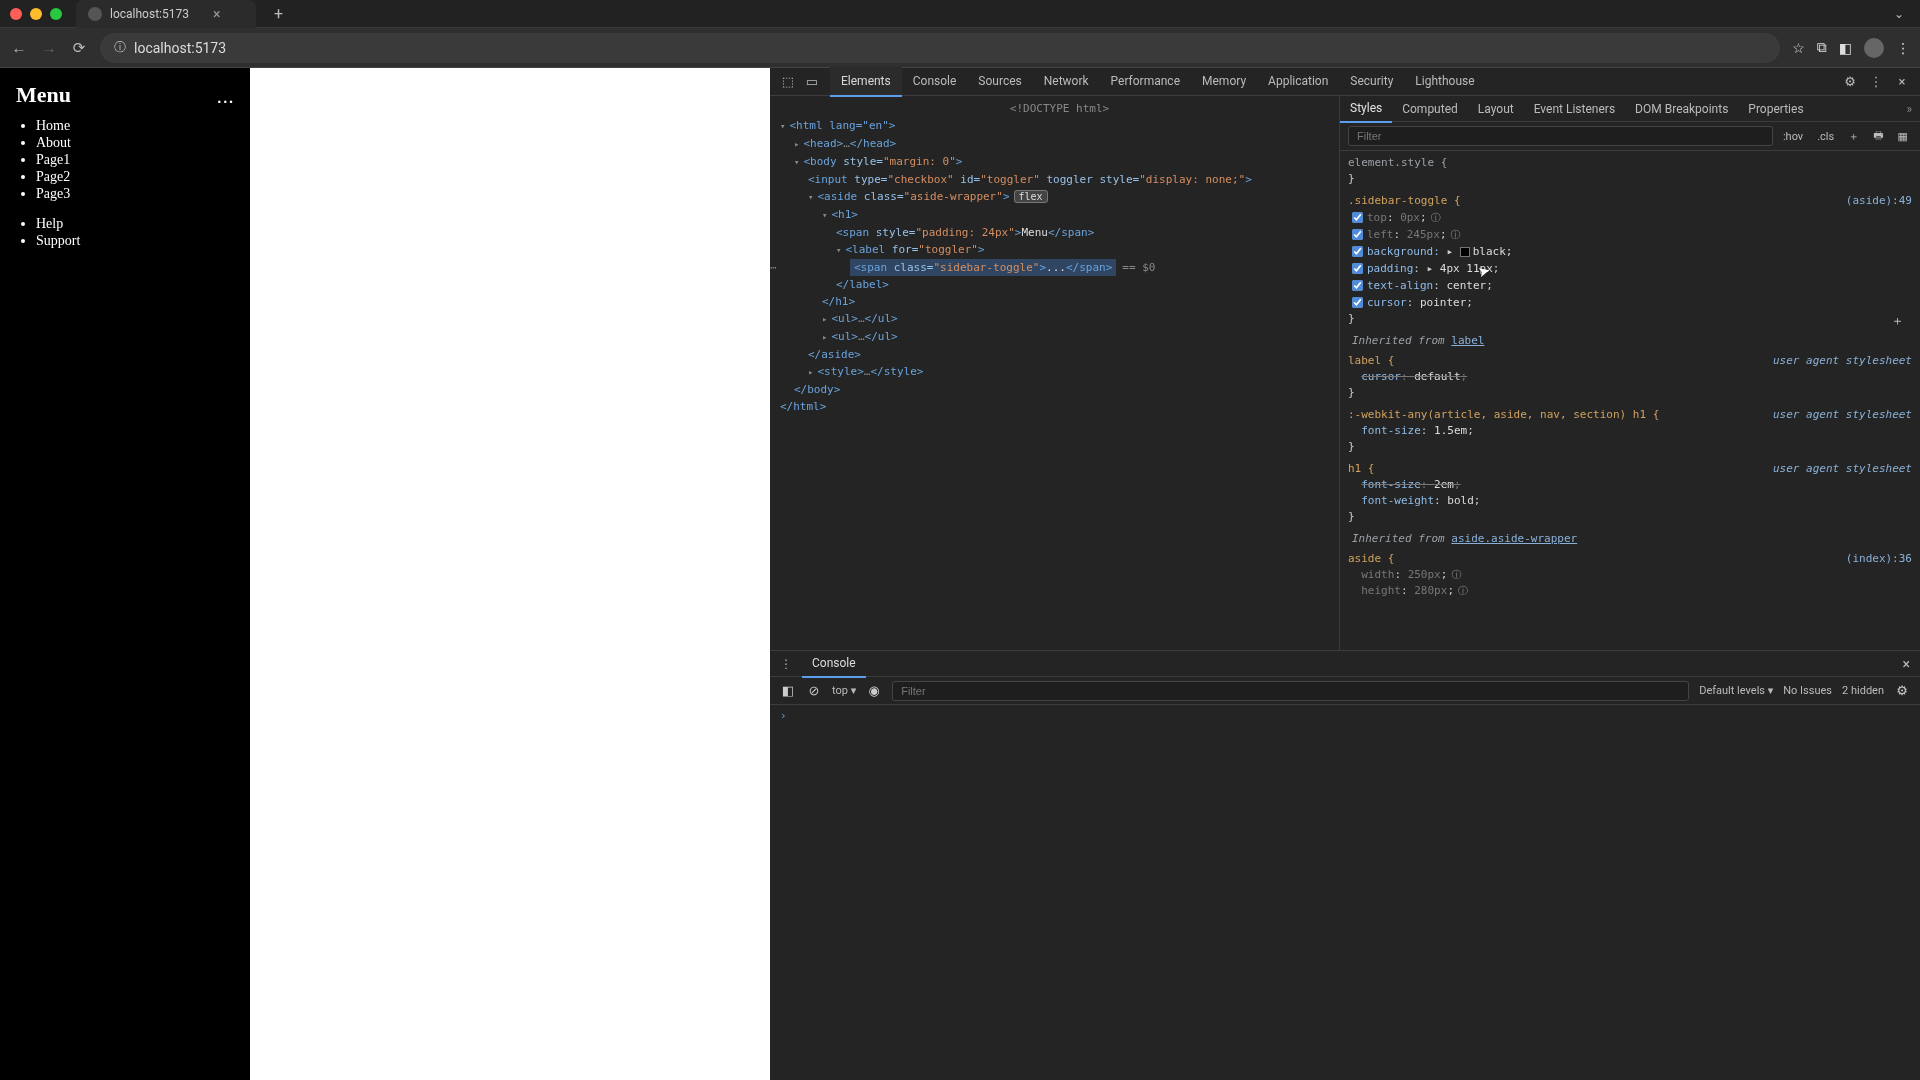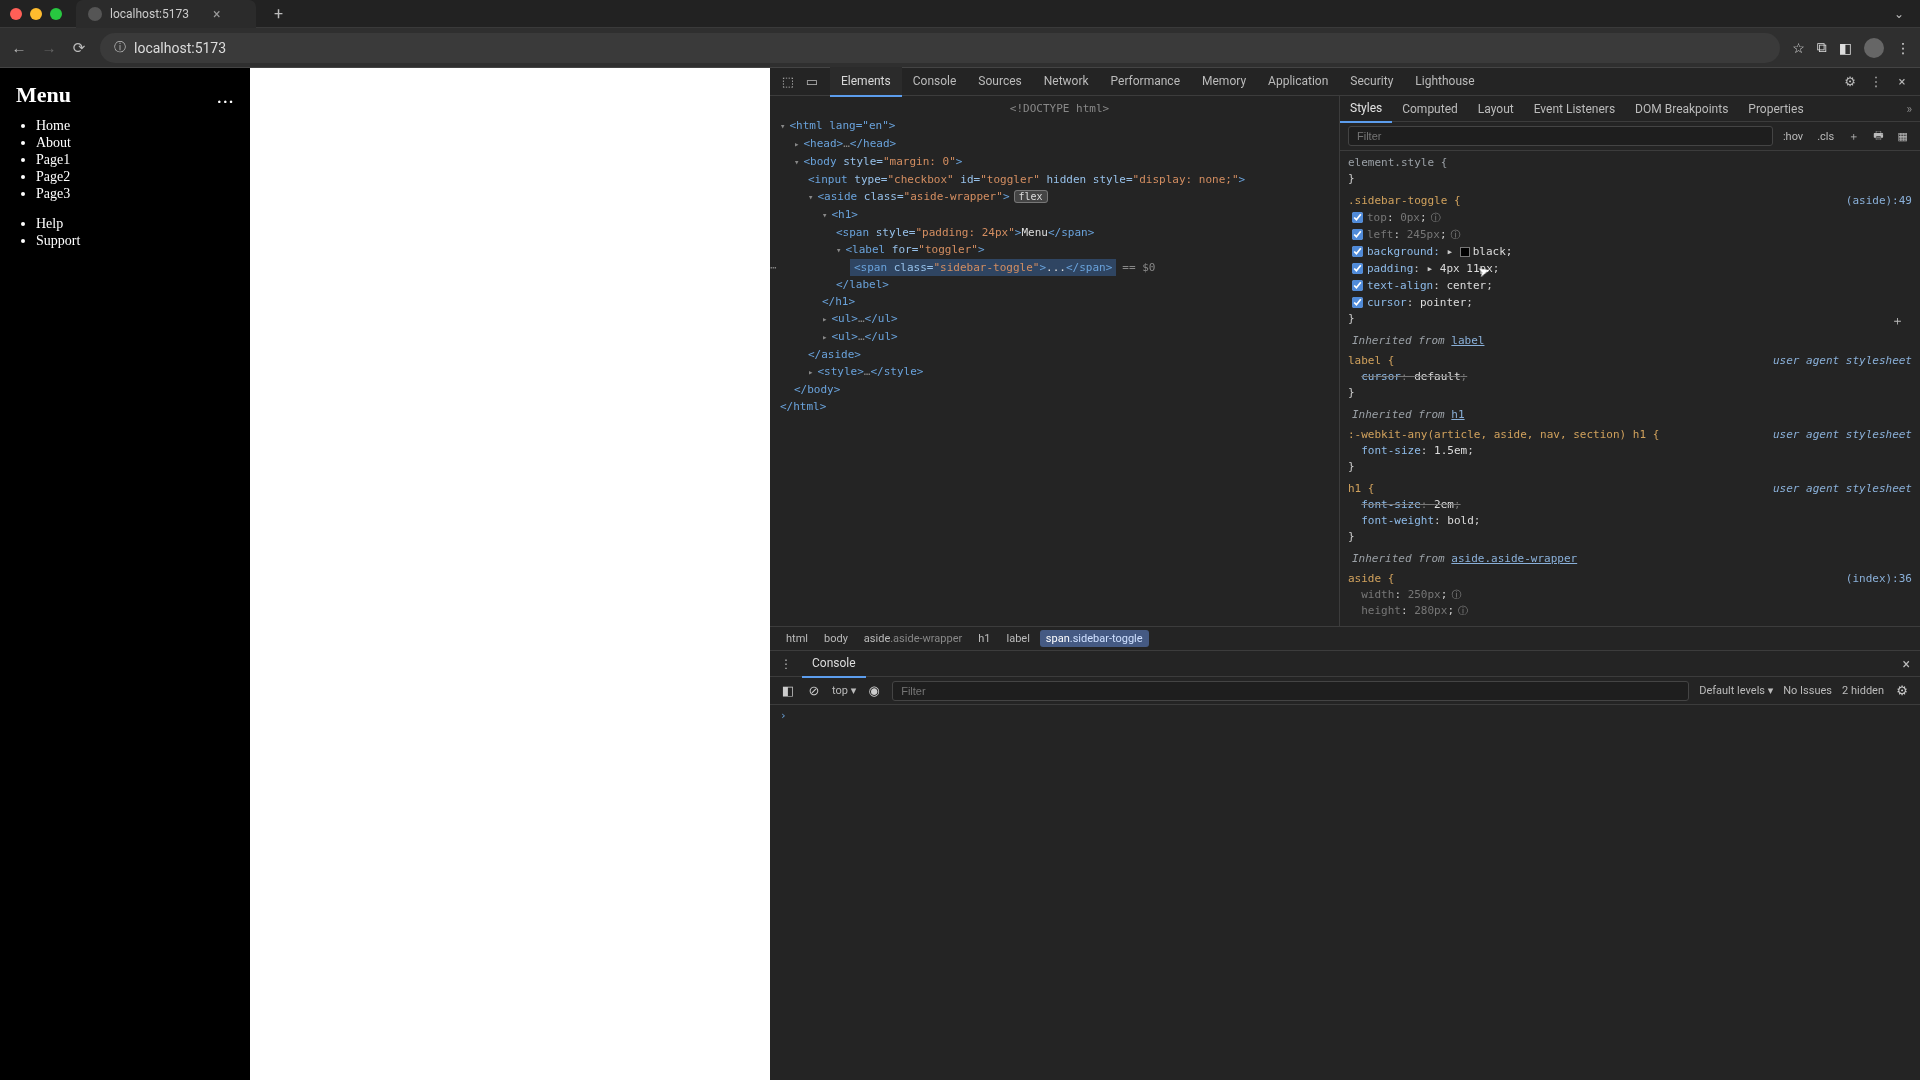--- a/index.html
+++ b/index.html
@@ -192,21 +192,21 @@
       </div>
     </div>
 
     <div class="dt-body">
 
       <div class="dt-elements">
         <span class="n dotdot">&lt;!DOCTYPE html&gt;</span>
         <span class="n"><span class="caret open"></span><span class="tg">&lt;html lang="en"&gt;</span></span>
         <span class="n ind1"><span class="caret"></span><span class="tg">&lt;head&gt;</span><span class="dotdot">…</span><span class="tg">&lt;/head&gt;</span></span>
         <span class="n ind1"><span class="caret open"></span><span class="tg">&lt;body </span><span class="attr">style=</span><span class="val">"margin: 0"</span><span class="tg">&gt;</span></span>
-        <span class="n ind2"><span class="tg">&lt;input </span><span class="attr">type=</span><span class="val">"checkbox"</span> <span class="attr">id=</span><span class="val">"toggler"</span> <span class="attr">hidden</span> <span class="attr">style=</span><span class="val">"display: none;"</span><span class="tg">&gt;</span></span>
+        <span class="n ind2"><span class="tg">&lt;input </span><span class="attr">type=</span><span class="val">"checkbox"</span> <span class="attr">id=</span><span class="val">"toggler"</span> <span class="attr">toggler</span> <span class="attr">style=</span><span class="val">"display: none;"</span><span class="tg">&gt;</span></span>
         <span class="n ind2"><span class="caret open"></span><span class="tg">&lt;aside </span><span class="attr">class=</span><span class="val">"aside-wrapper"</span><span class="tg">&gt;</span><span class="flex-badge">flex</span></span>
         <span class="n ind3"><span class="caret open"></span><span class="tg">&lt;h1&gt;</span></span>
         <span class="n ind4"><span class="tg">&lt;span </span><span class="attr">style=</span><span class="val">"padding: 24px"</span><span class="tg">&gt;</span><span class="txt">Menu</span><span class="tg">&lt;/span&gt;</span></span>
         <span class="n ind4"><span class="caret open"></span><span class="tg">&lt;label </span><span class="attr">for=</span><span class="val">"toggler"</span><span class="tg">&gt;</span></span>
         <span class="n ind5"><span style="color:#888;position:absolute;left:0;">⋯</span><span class="sel-line"><span class="tg">&lt;span </span><span class="attr">class=</span><span class="val">"sidebar-toggle"</span><span class="tg">&gt;</span><span class="txt">...</span><span class="tg">&lt;/span&gt;</span></span><span class="eq0">== $0</span></span>
         <span class="n ind4 tg">&lt;/label&gt;</span>
         <span class="n ind3 tg">&lt;/h1&gt;</span>
         <span class="n ind3"><span class="caret"></span><span class="tg">&lt;ul&gt;</span><span class="dotdot">…</span><span class="tg">&lt;/ul&gt;</span></span>
         <span class="n ind3"><span class="caret"></span><span class="tg">&lt;ul&gt;</span><span class="dotdot">…</span><span class="tg">&lt;/ul&gt;</span></span>
         <span class="n ind2 tg">&lt;/aside&gt;</span>
@@ -247,21 +247,20 @@
             <input type="checkbox" class="chk" checked="" style=""><span class="prop">text-align</span>: <span class="pval">center</span>;<br>
             <input type="checkbox" class="chk" checked="" style=""><span class="prop">cursor</span>: <span class="pval">pointer</span>;<br>
             }
           </div>
           <div class="inh"><span>Inherited from </span><span class="lnk">label</span></div>
           <div class="rule">
             <span class="src ua">user agent stylesheet</span>
             <span class="sel">label {</span><br>
             &nbsp;&nbsp;<span class="strike"><span class="prop">cursor</span>: <span class="pval">default</span>;</span><br>}
           </div>
-          <div class="inh"><span>Inherited from </span><span class="lnk">h1</span></div>
           <div class="rule">
             <span class="src ua">user agent stylesheet</span>
             <span class="sel">:-webkit-any(article, aside, nav, section) h1 {</span><br>
             &nbsp;&nbsp;<span class="prop">font-size</span>: <span class="pval">1.5em</span>;<br>}
           </div>
           <div class="rule">
             <span class="src ua">user agent stylesheet</span>
             <span class="sel">h1 {</span><br>
             &nbsp;&nbsp;<span class="strike"><span class="prop">font-size</span>: <span class="pval">2em</span>;</span><br>
             &nbsp;&nbsp;<span class="prop">font-weight</span>: <span class="pval">bold</span>;<br>}
@@ -270,28 +269,20 @@
           <div class="rule">
             <span class="src">(index):36</span>
             <span class="sel">aside {</span><br>
             &nbsp;&nbsp;<span class="dimrow"><span class="prop">width</span>: <span class="pval">250px</span>;<span class="info-ico">ⓘ</span></span><br>
             &nbsp;&nbsp;<span class="dimrow"><span class="prop">height</span>: <span class="pval">280px</span>;<span class="info-ico">ⓘ</span></span>
           </div>
         </div>
       </div>
     </div>
 
-    <div class="dt-crumbs">
-      <span class="crumb">html</span>
-      <span class="crumb">body</span>
-      <span class="crumb">aside<span class="cls">.aside-wrapper</span></span>
-      <span class="crumb">h1</span>
-      <span class="crumb">label</span>
-      <span class="crumb active">span<span class="cls" style="color:#cfe0ff;">.sidebar-toggle</span></span>
-    </div>
 
     <div class="drawer">
       <div class="drawer-tabs">
         <span class="drawer-kebab">⋮</span>
         <span class="drawer-tab">Console</span>
         <span class="drawer-x">×</span>
       </div>
       <div class="drawer-bar">
         <span class="dt-icon">◧</span>
         <span class="dt-icon">⊘</span>

